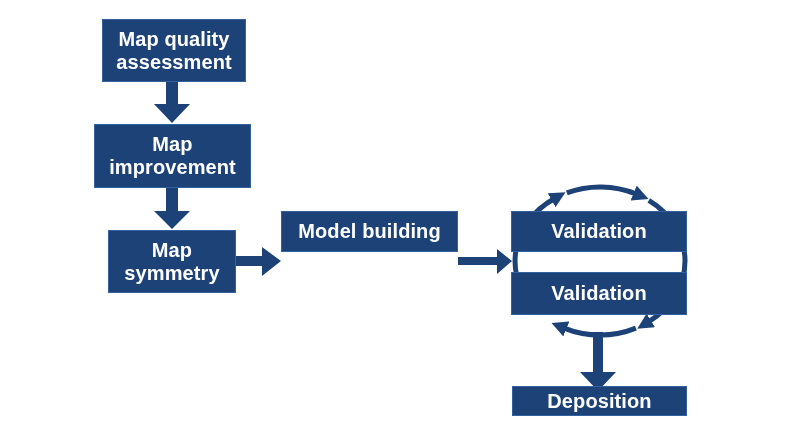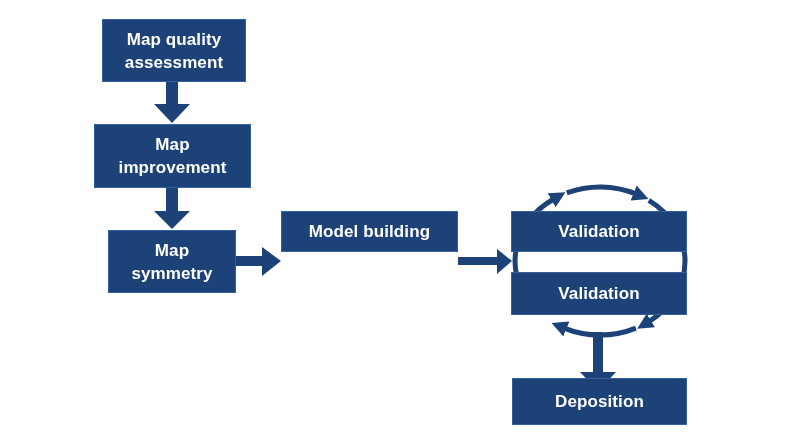--- a/index.html
+++ b/index.html
@@ -20,21 +20,21 @@
     position: absolute;
     z-index: 1;
     box-sizing: border-box;
     background: #1d4278;
     border: 1px solid #33609e;
     color: #ffffff;
     display: flex;
     align-items: center;
     justify-content: center;
     text-align: center;
-    font-size: 17px;
+    font-size: 20px;
     font-weight: 700;
     line-height: 23px;
     white-space: pre-line;
     letter-spacing: 0.1px;
   }
   .arrow-shape { fill: #1d4278; stroke: none; }
   .cycle-arc { fill: none; stroke: #1d4278; stroke-width: 5; }
 </style>
 </head>
 <body>
@@ -71,15 +71,15 @@
   <div class="node" style="left:108px; top:230px; width:128px; height:63px;">Map
 symmetry</div>
 
   <div class="node" style="left:281px; top:211px; width:177px; height:41px;">Model building</div>
 
 
   <div class="node" style="left:511px; top:211px; width:176px; height:41px;">Validation</div>
 
   <div class="node" style="left:511px; top:272px; width:176px; height:43px;">Validation</div>
 
-  <div class="node" style="left:512px; top:378px; width:175px; height:47px;">Deposition</div>
+  <div class="node" style="left:512px; top:386px; width:175px; height:30px;">Deposition</div>
 
 </div>
 
 </body></html>

